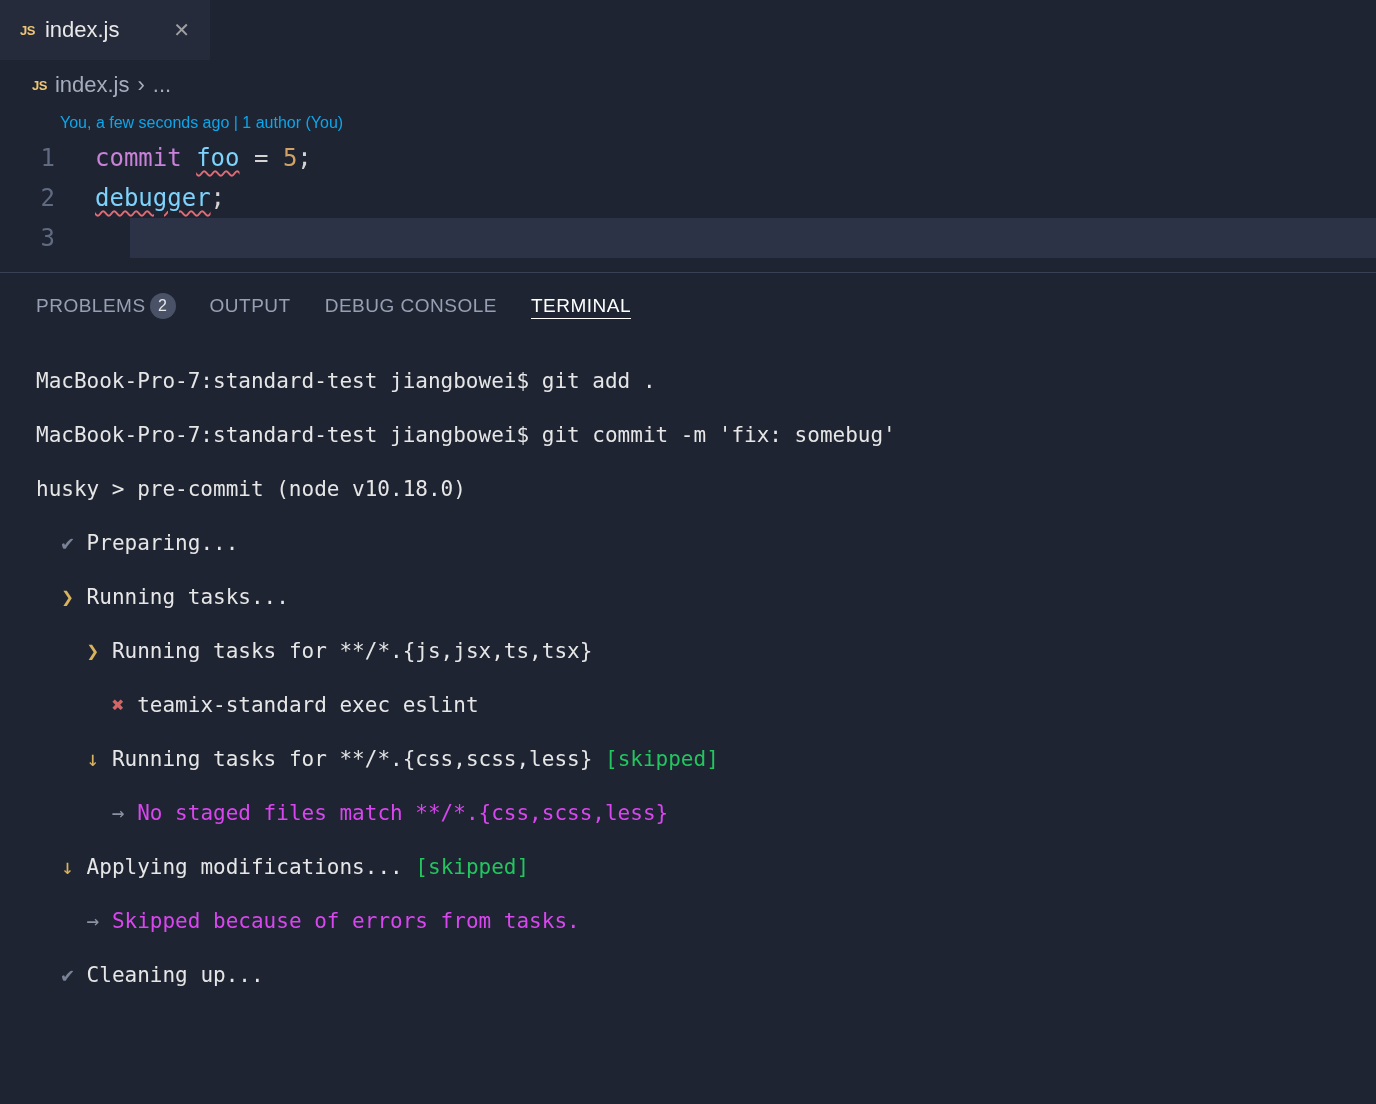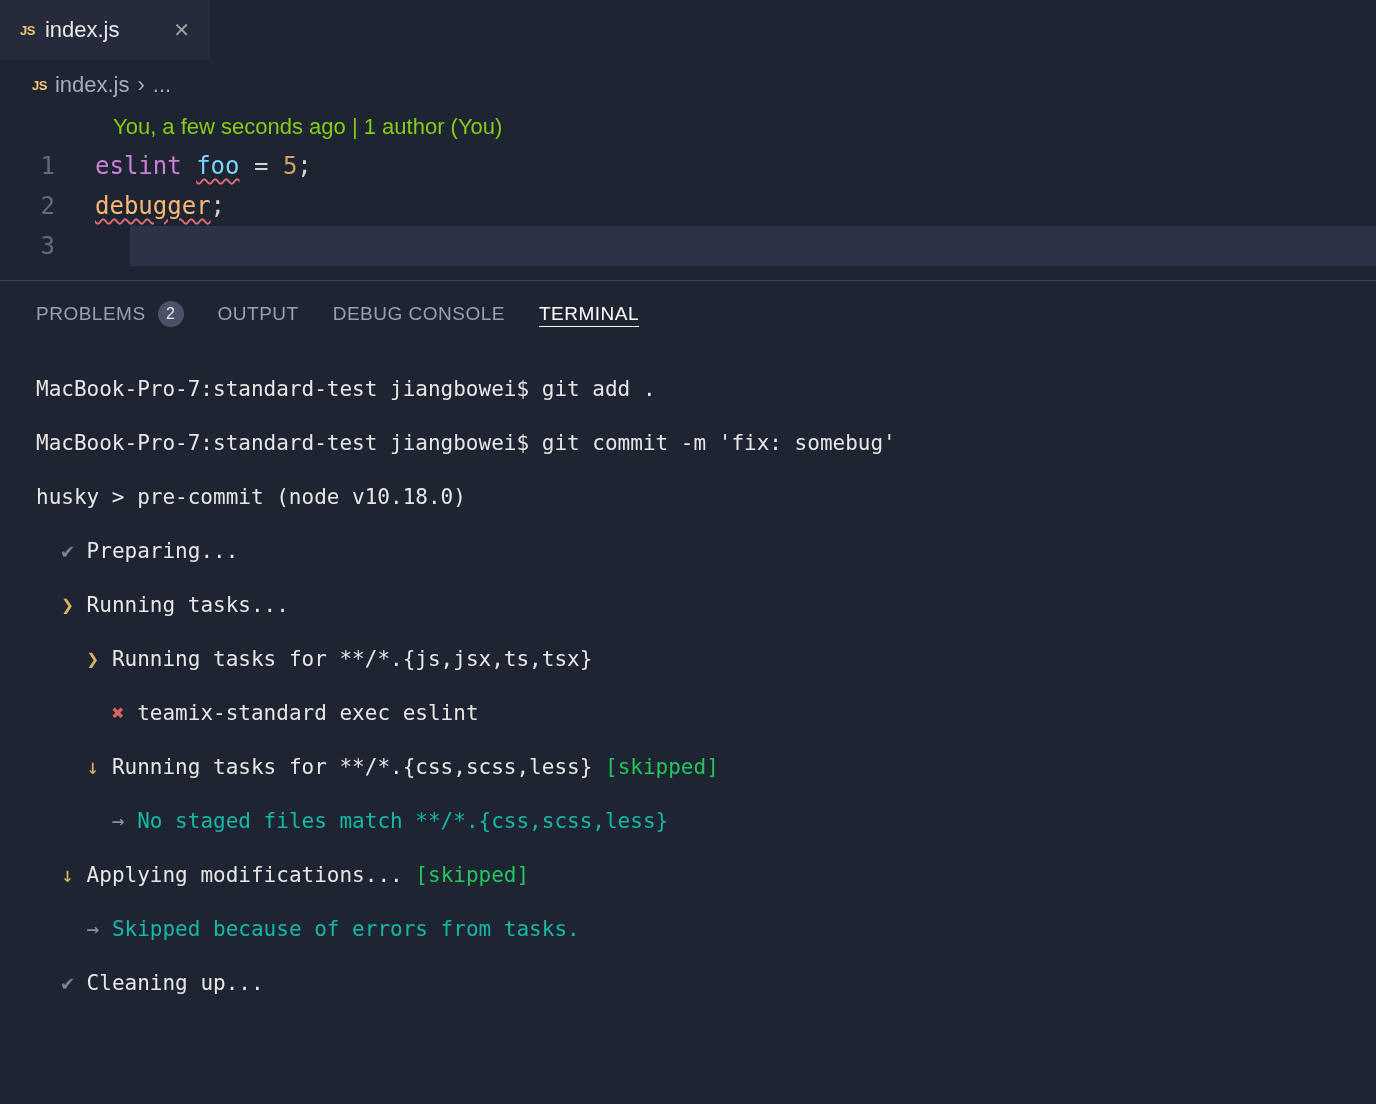--- a/index.html
+++ b/index.html
@@ -57,24 +57,24 @@
   color: #a5adbd;
 }
 .breadcrumb .chev { color: #a5adbd; }
 .breadcrumb .dots { color: #a5adbd; }
 
 
 .editor {
   padding: 8px 0 14px 0;
 }
 .gitblame {
-  color: #84cc16;
+  color: #0ea5e9;
   font-family: -apple-system, BlinkMacSystemFont, sans-serif;
-  font-size: 22px;
-  padding-left: 113px;
+  font-size: 16px;
+  padding-left: 60px;
   padding-bottom: 6px;
 }
 .code-line {
   display: flex;
   align-items: flex-start;
   font-size: 24px;
   line-height: 40px;
   padding-right: 20px;
 }
 .line-num {
@@ -85,21 +85,21 @@
   flex-shrink: 0;
 }
 .code-content {
   flex: 1;
   white-space: pre;
 }
 .kw { color: #c882d8; }
 .var { color: #7dd3fc; }
 .op { color: #d4d4d4; }
 .num { color: #d2a264; }
-.ident { color: #fdba74; }
+.ident { color: #7dd3fc; }
 .squiggle-red {
   text-decoration: underline wavy #e06c75 1.5px;
   text-underline-offset: 4px;
 }
 .line-highlight {
   background: #2c3347;
 }
 .code-line.line-highlight .line-num { background: transparent; }
 .code-line.line-highlight { background: linear-gradient(to right, transparent 0, transparent 130px, #2c3347 130px); }
 
@@ -113,21 +113,21 @@
   padding: 20px 36px 14px 36px;
   font-family: -apple-system, BlinkMacSystemFont, sans-serif;
   font-size: 19px;
   letter-spacing: 0.5px;
   color: #97a0b3;
 }
 .panel-tab {
   cursor: pointer;
   display: flex;
   align-items: center;
-  gap: 12px;
+  gap: 4px;
 }
 .panel-tab.active {
   color: #ffffff;
   border-bottom: 1.5px solid #ffffff;
 }
 .badge {
   background: #4a5268;
   color: #e8e8e8;
   border-radius: 50%;
   width: 26px;
@@ -141,21 +141,21 @@
 
 .terminal {
   padding: 8px 36px;
   font-size: 21px;
   line-height: 27px;
   white-space: pre;
   color: #e6e6e6;
 }
 .term-line { display: block; }
 .gray { color: #22c55e; }
-.dimgray { color: #14b8a6; margin-top: 28px; }
+.dimgray { color: #d946ef; margin-top: 28px; }
 .green-check { color: #7a8296; }
 .red-x { color: #d56464; }
 .yellow-arrow { color: #d8b25c; }
 .gray-arrow { color: #8b92a3; }
 
 </style>
 </head>
 <body>
 
 <div class="tab-bar">
@@ -171,21 +171,21 @@
   <span>index.js</span>
   <span class="chev">›</span>
   <span class="dots">...</span>
 </div>
 
 <div class="editor">
   <div class="gitblame">You, a few seconds ago | 1 author (You)</div>
 
   <div class="code-line">
     <span class="line-num">1</span>
-    <span class="code-content"><span class="kw">eslint</span> <span class="var squiggle-red">foo</span> <span class="op">=</span> <span class="num">5</span><span>;</span></span>
+    <span class="code-content"><span class="kw">commit</span> <span class="var squiggle-red">foo</span> <span class="op">=</span> <span class="num">5</span><span>;</span></span>
   </div>
 
   <div class="code-line">
     <span class="line-num">2</span>
     <span class="code-content"><span class="ident squiggle-red">debugger</span><span>;</span></span>
   </div>
 
   <div class="code-line line-highlight">
     <span class="line-num">3</span>
     <span class="code-content"></span>

